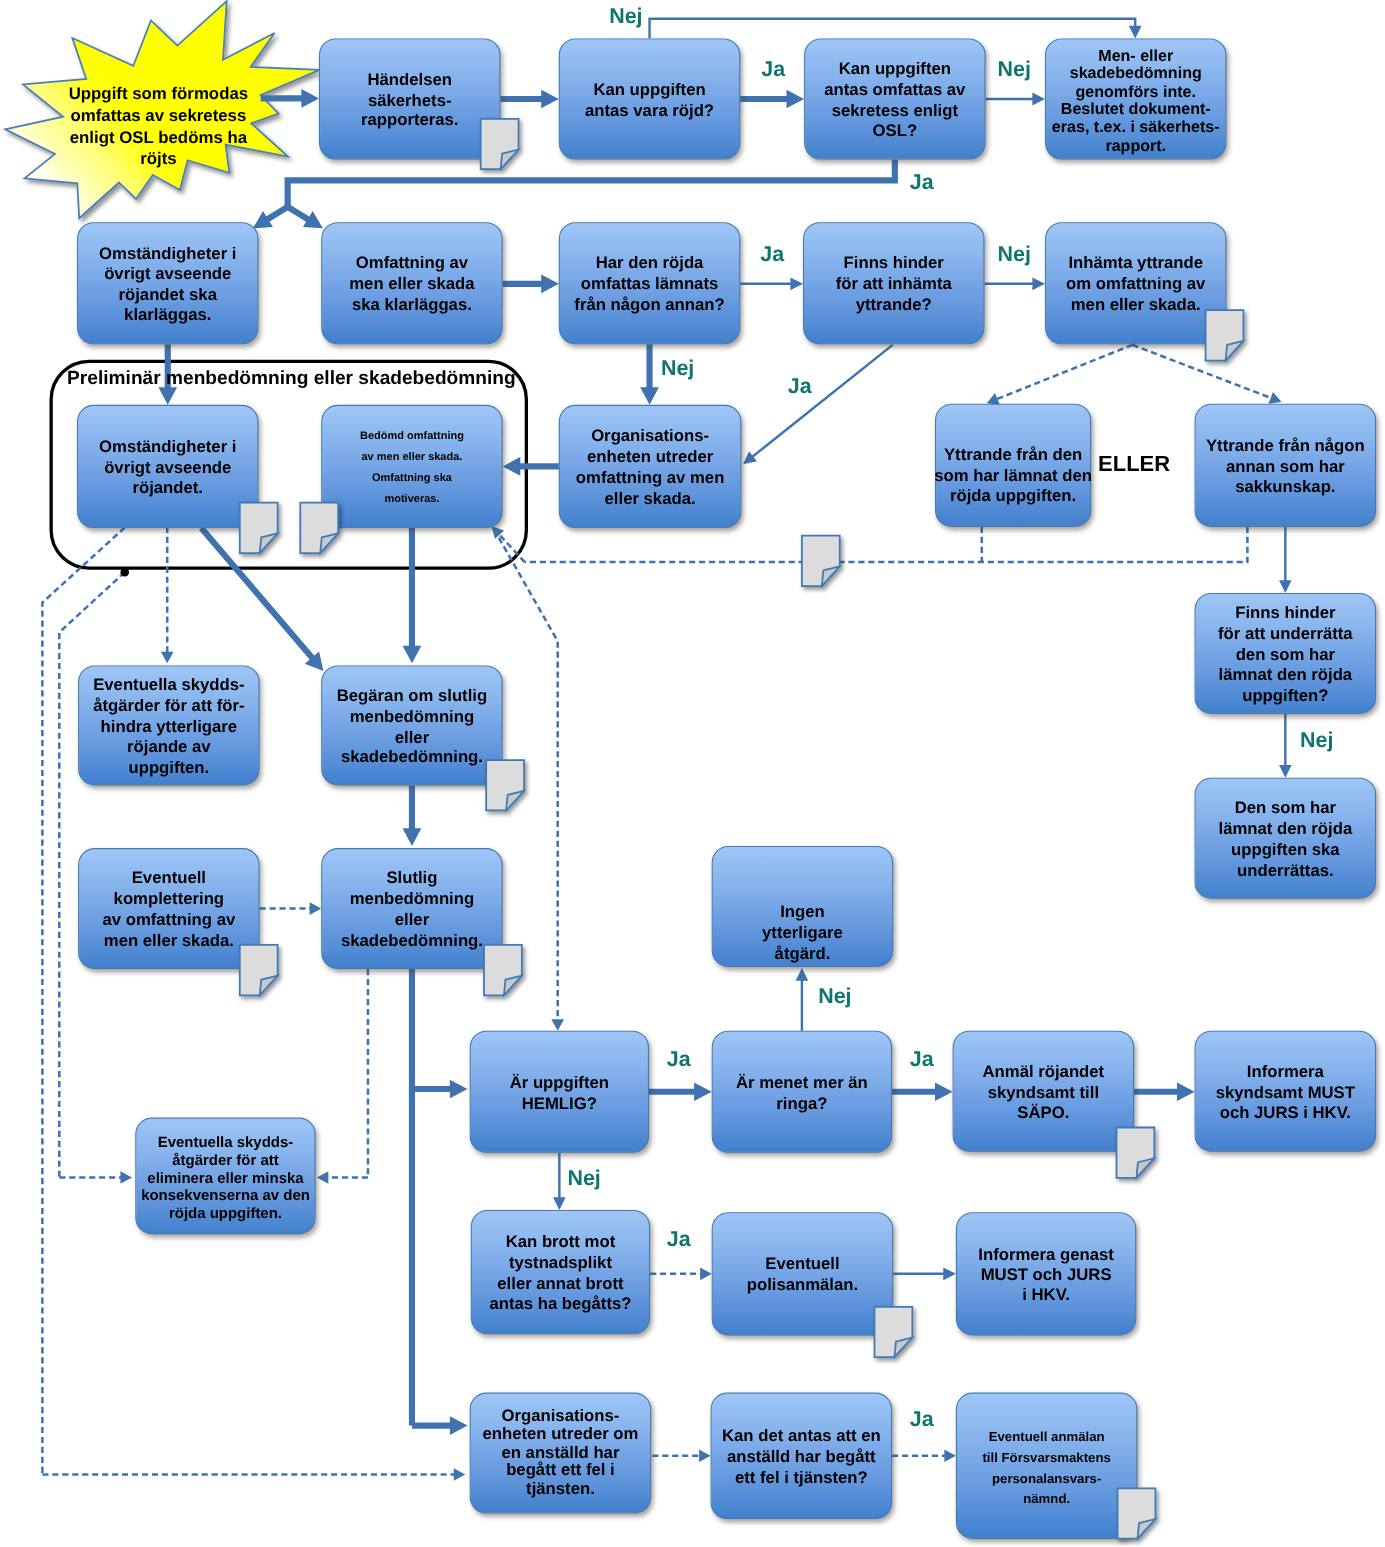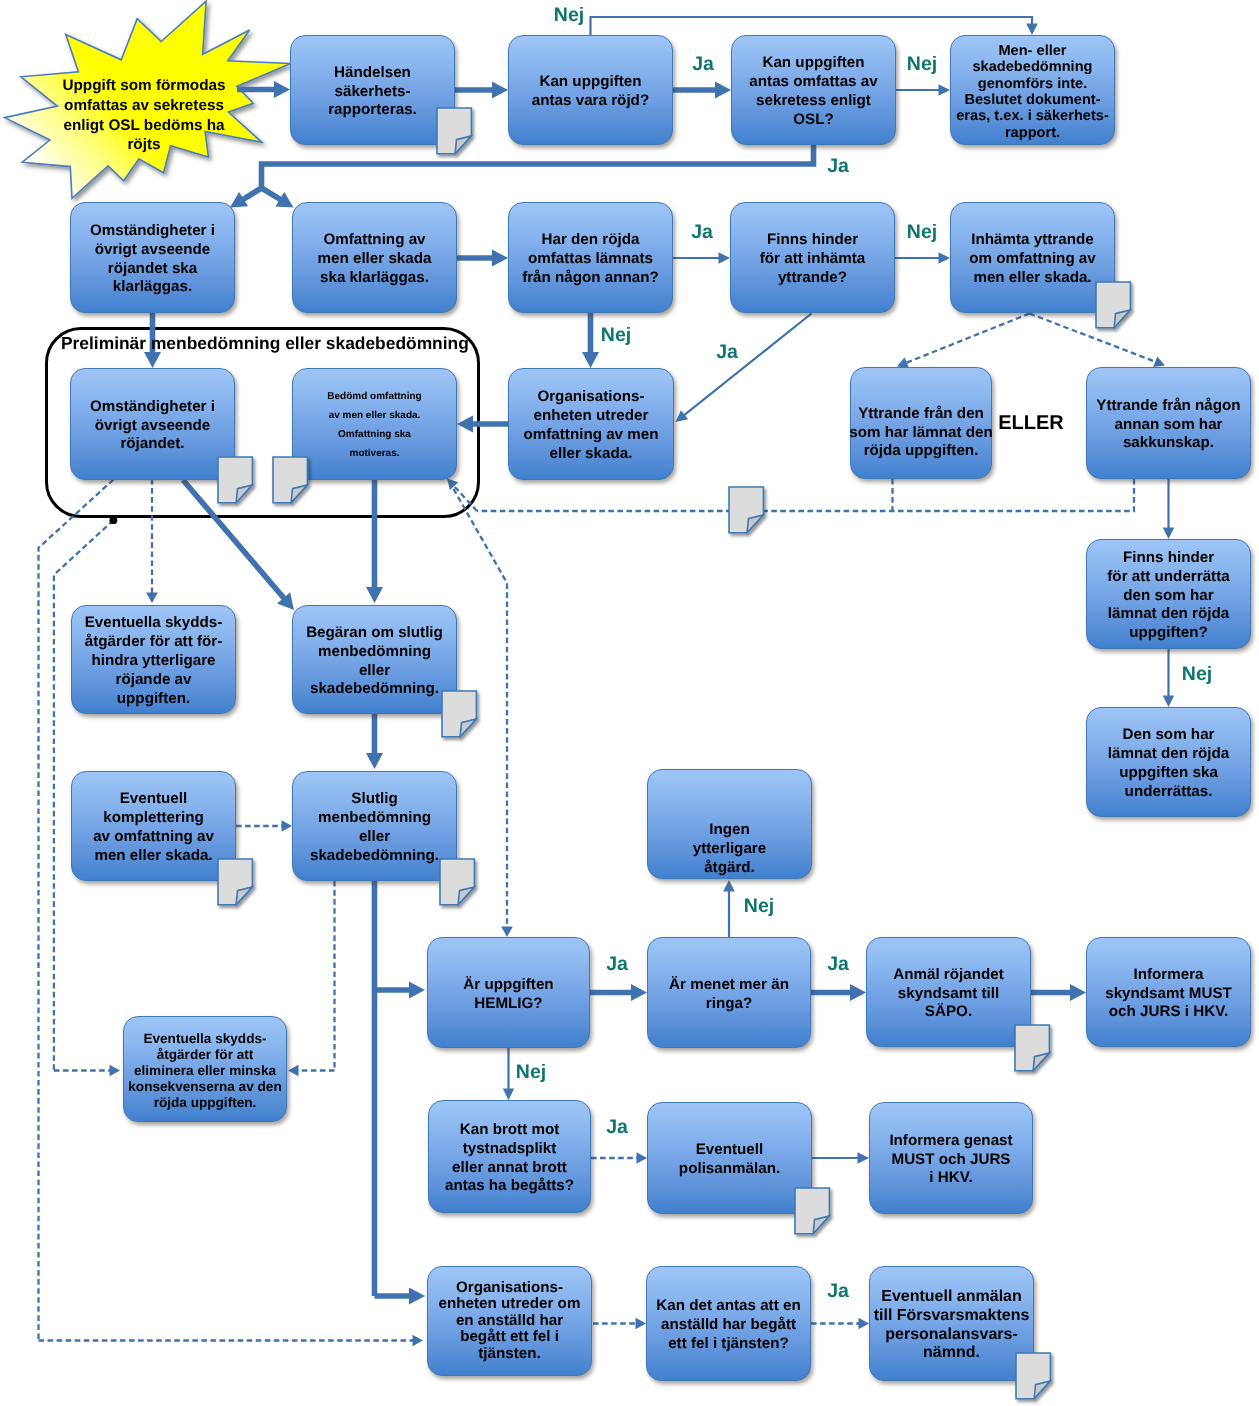--- a/index.html
+++ b/index.html
@@ -286,21 +286,21 @@
     </div>
 <div class="node" style="left:869px;top:1102px;width:164px;height:112px;font-size:15.2px;line-height:18.9px;padding-top:4px;">
       <span class="nodetext"><span class="ln">Informera genast</span><br><span class="ln">MUST och JURS</span><br><span class="ln">i HKV.</span></span>
     </div>
 <div class="node" style="left:427px;top:1266px;width:165px;height:110px;font-size:15.2px;line-height:16.4px;padding-top:-2px;">
       <span class="nodetext"><span class="ln">Organisations-</span><br><span class="ln">enheten utreder om</span><br><span class="ln">en anställd har</span><br><span class="ln">begått ett fel i</span><br><span class="ln">tjänsten.</span></span>
     </div>
 <div class="node" style="left:646px;top:1266px;width:165px;height:115px;font-size:15.2px;line-height:18.9px;padding-top:4px;">
       <span class="nodetext"><span class="ln">Kan det antas att en</span><br><span class="ln">anställd har begått</span><br><span class="ln">ett fel i tjänsten?</span></span>
     </div>
-<div class="node" style="left:869px;top:1266px;width:165px;height:115px;font-size:16px;line-height:18.9px;padding-top:4px;">
+<div class="node" style="left:869px;top:1266px;width:165px;height:133px;font-size:12px;line-height:18.9px;padding-top:4px;">
       <span class="nodetext"><span class="ln">Eventuell anmälan</span><br><span class="ln">till Försvarsmaktens</span><br><span class="ln">personalansvars-</span><br><span class="ln">nämnd.</span></span>
     </div>
 <div class="elabel" style="left:569px;top:15px;">Nej</div>
 <div class="elabel" style="left:703px;top:64px;">Ja</div>
 <div class="elabel" style="left:922px;top:64px;">Nej</div>
 <div class="elabel" style="left:838px;top:166px;">Ja</div>
 <div class="elabel" style="left:702px;top:232px;">Ja</div>
 <div class="elabel" style="left:922px;top:232px;">Nej</div>
 <div class="elabel" style="left:616px;top:335px;">Nej</div>
 <div class="elabel" style="left:727px;top:352px;">Ja</div>

